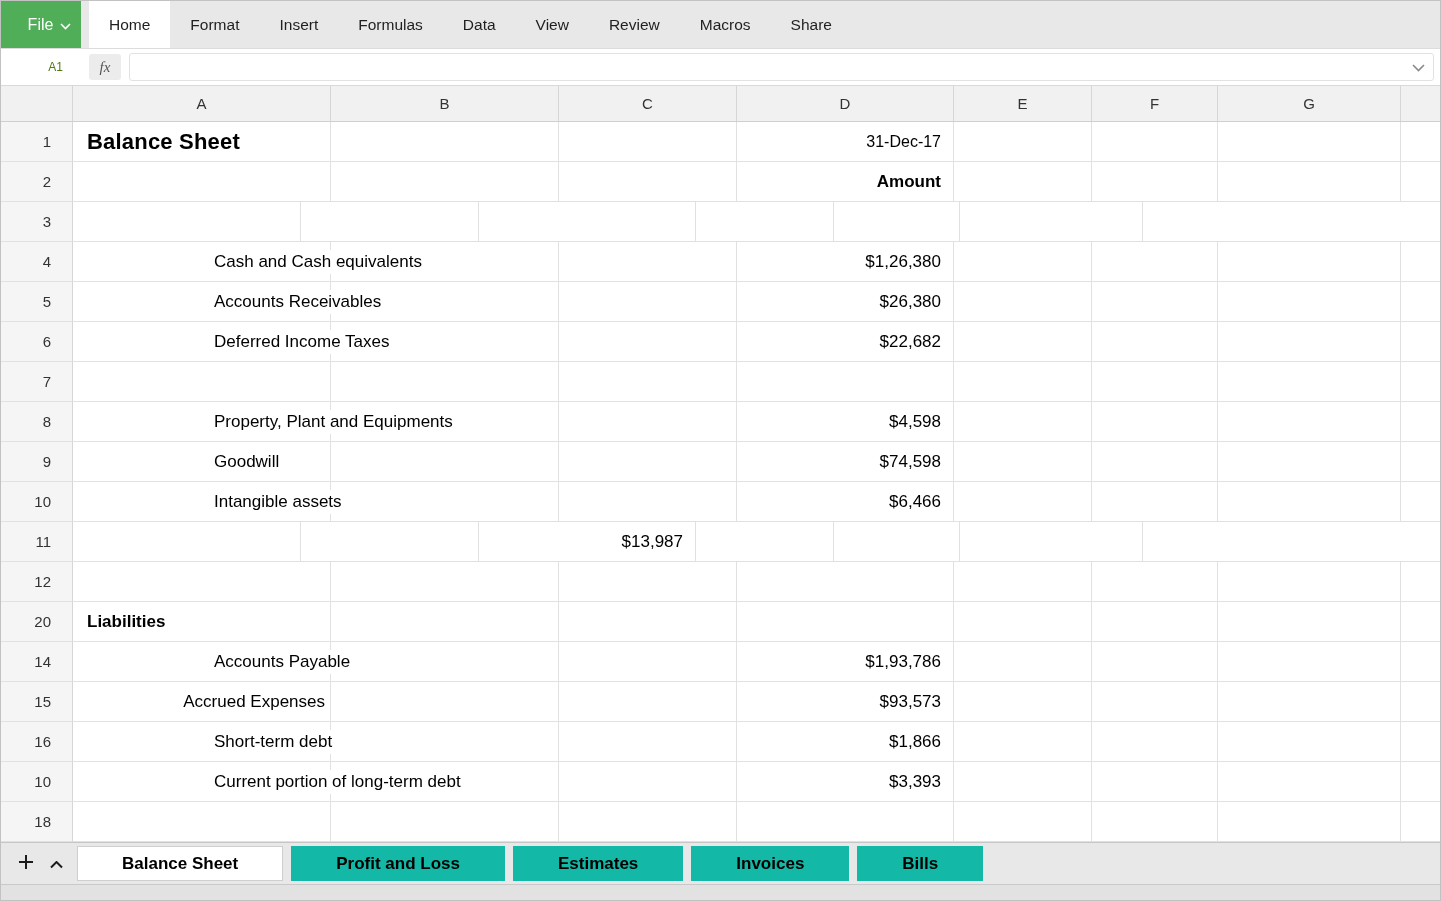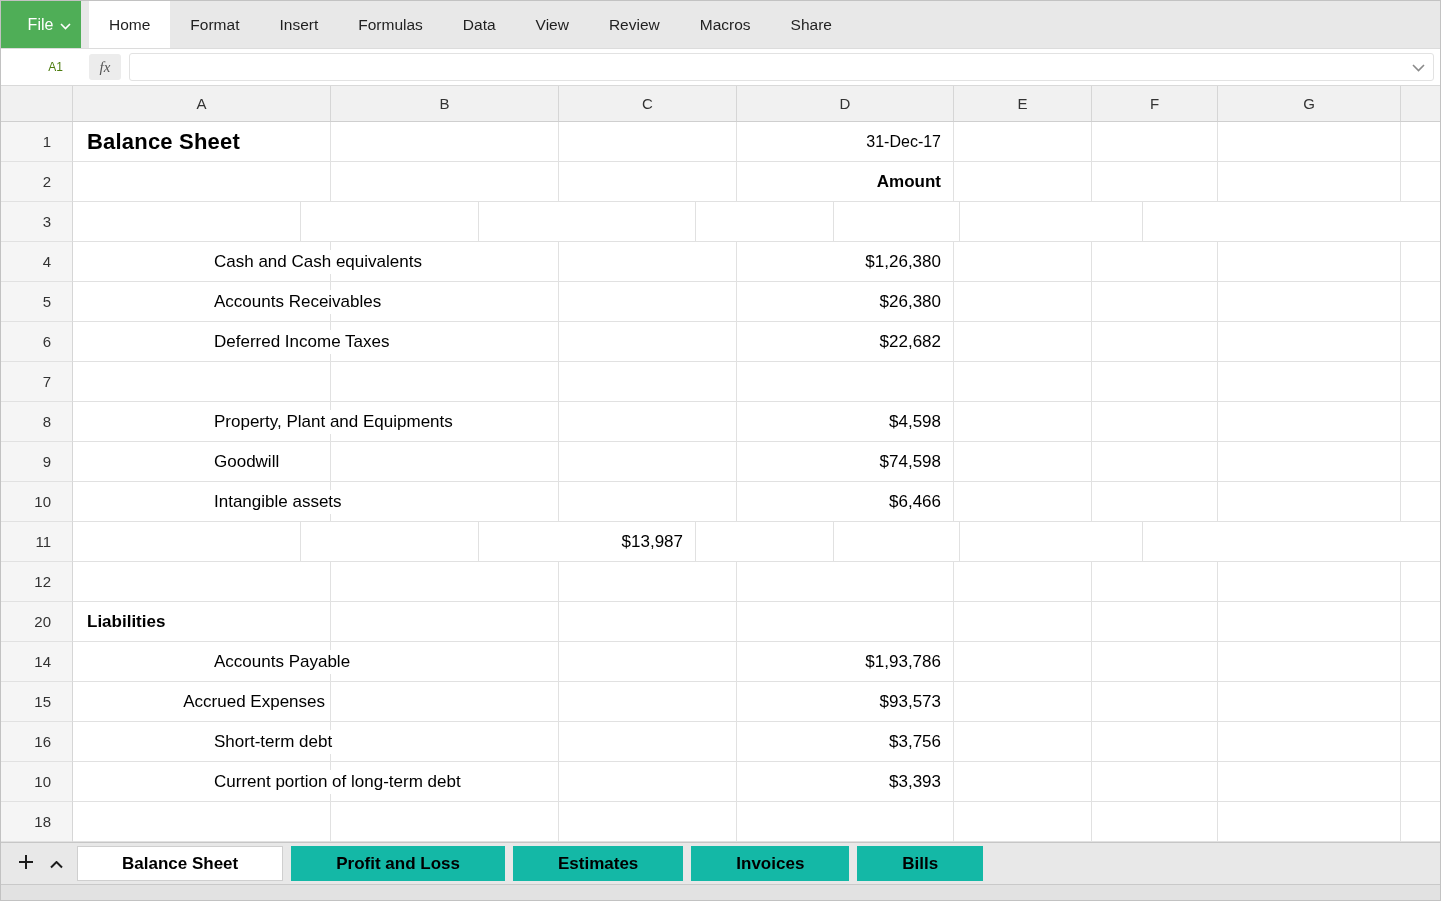--- a/index.html
+++ b/index.html
@@ -413,21 +413,21 @@
         <div class="cell filler"></div>
       </div>
       <div class="grid-row">
         <div class="row-num">16</div>
         <div class="cell c-item" style="width: 258px;">
           <span class="cover">Short-term debt</span>
         </div>
         <div class="cell" style="width: 228px;"></div>
         <div class="cell" style="width: 178px;"></div>
         <div class="cell c-amount c-right" style="width: 217px;">
-          <span class="cover">$3,756</span>
+          <span class="cover">$1,866</span>
         </div>
         <div class="cell" style="width: 138px;"></div>
         <div class="cell" style="width: 126px;"></div>
         <div class="cell" style="width: 183px;"></div>
         <div class="cell filler"></div>
       </div>
       <div class="grid-row">
         <div class="row-num">10</div>
         <div class="cell c-item" style="width: 258px; text-align: center;">
           <span class="cover">Current portion of long-term debt</span>

